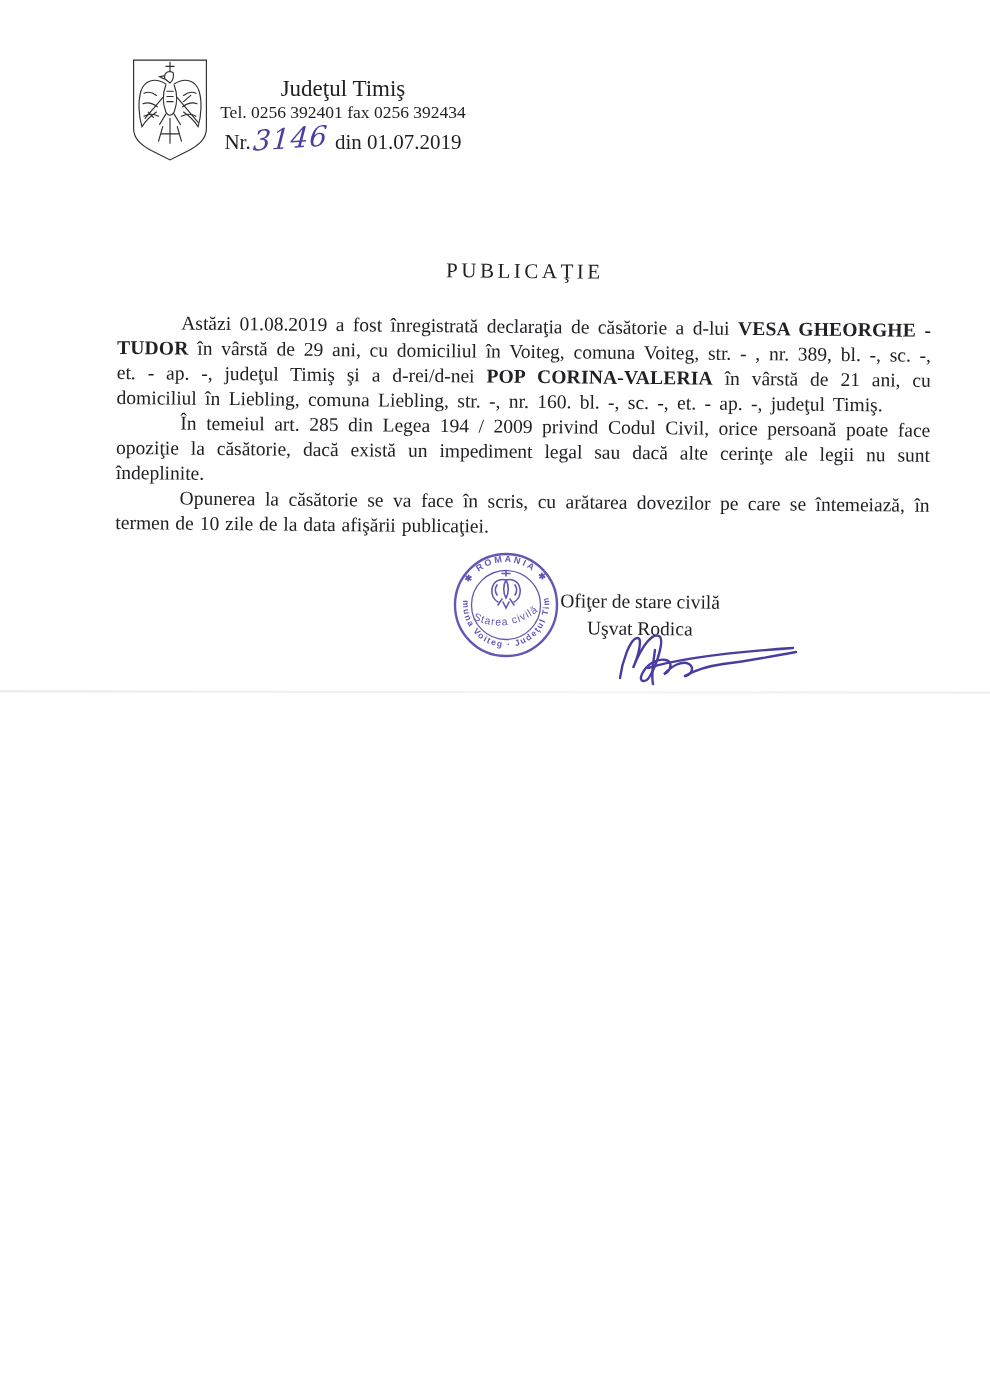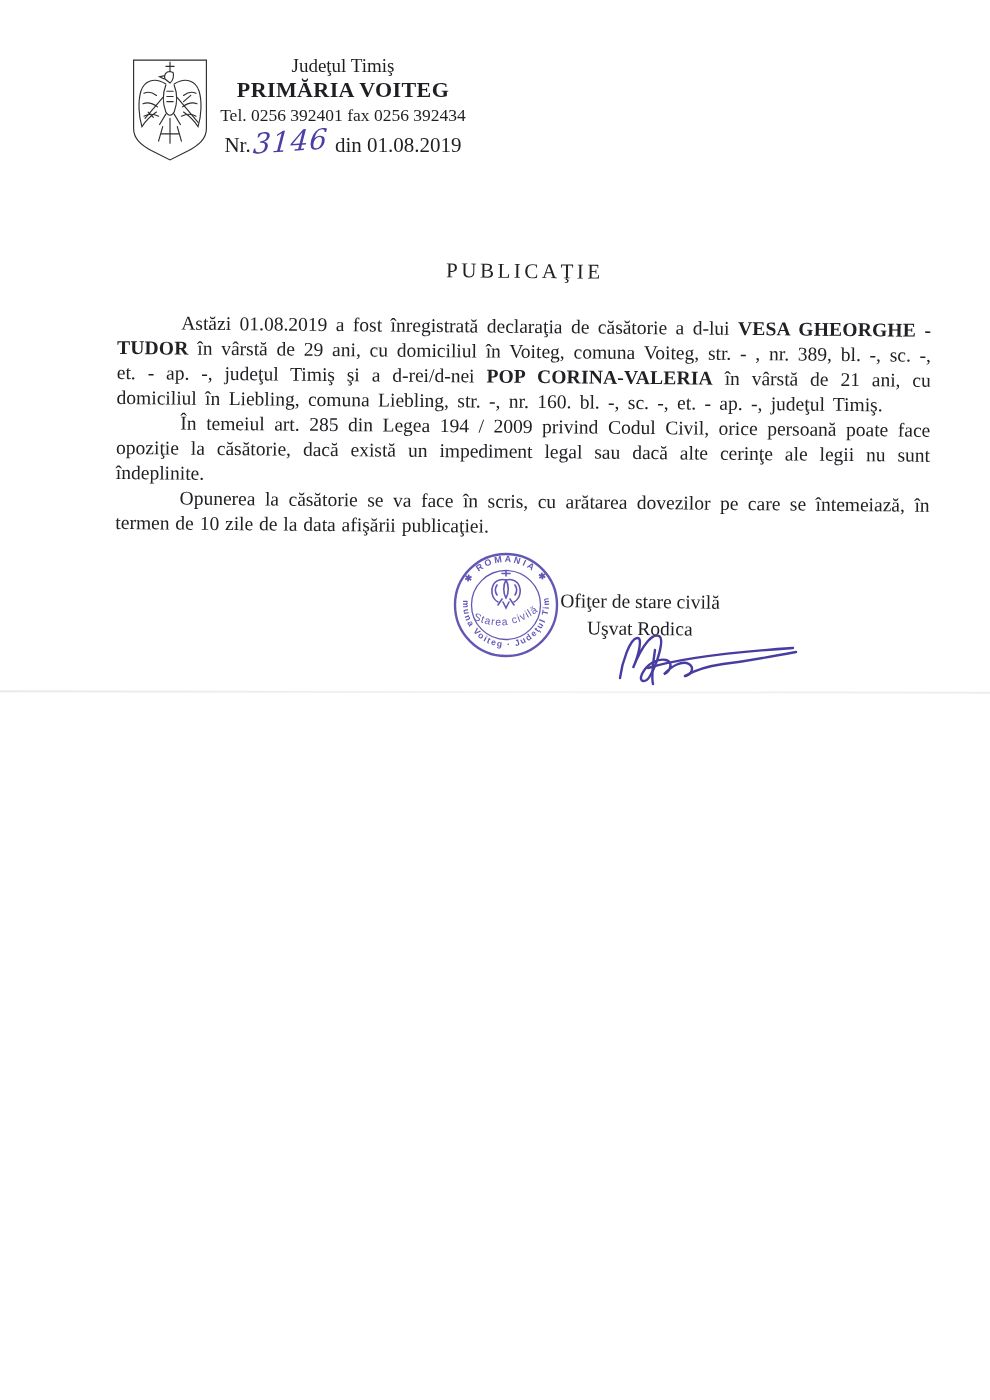--- a/index.html
+++ b/index.html
@@ -4,21 +4,21 @@
 <style>
   * { margin:0; padding:0; box-sizing:border-box; }
   html,body { background:#ffffff; }
   .page {
     position:relative; width:990px; height:1400px; background:#ffffff;
     font-family:"Liberation Serif", serif; color:#1f1f23; overflow:hidden;
   }
   
   .emblem { position:absolute; left:131px; top:58px; width:78px; height:104px; }
   .hdr { position:absolute; left:207px; top:54px; width:272px; text-align:center; }
-  .hdr-county { font-size:19px; line-height:23px; }
+  .hdr-county { font-size:23px; line-height:23px;margin-top:23px; }
   .hdr-inst   { font-size:22px; line-height:26px; font-weight:bold; letter-spacing:.4px; }
   .hdr-tel    { font-size:17.5px; line-height:22px; margin-top:1px; }
   .hdr-reg    { font-size:21px; line-height:26px; margin-top:4px; white-space:nowrap; }
   .reg-number {
     display:inline-block; color:#4b3fa4; font-size:28px; line-height:26px;
     font-style:italic; font-family:"DejaVu Serif", serif;
     transform:rotate(-4deg) skewX(-8deg); margin:0 7px 0 2px; position:relative; top:-1px;
     letter-spacing:1px;
   }
   
@@ -79,23 +79,22 @@
     <path d="M 33,26 C 30,34 30,44 33,52 C 35,56 39,56 41,52 C 44,44 44,34 41,26"></path>
     <path d="M 34,32 h 6 M 34,37 h 6 M 34,42 h 6"></path>
     <path d="M 33,54 L 27,64 M 41,54 L 47,64"></path>
     <path d="M 30,66 L 26,80 M 37,58 L 37,82 M 44,66 L 48,80 M 29,73 L 46,73"></path>
     <path d="M 44,38 L 64,62 M 50,42 L 57,36"></path>
     <path d="M 30,38 L 13,58 M 16,52 l 5,5"></path>
   </svg>
 
   <div class="hdr">
     <div class="hdr-county">Judeţul Timiş</div>
-    <div class="hdr-inst">PRIMĂRIA VOITEG</div>
     <div class="hdr-tel">Tel. 0256 392401 fax 0256 392434</div>
-    <div class="hdr-reg"><span>Nr.</span><span class="reg-number">3146</span><span>din 01.08.2019</span></div>
+    <div class="hdr-reg"><span>Nr.</span><span class="reg-number">3146</span><span>din 01.07.2019</span></div>
   </div>
 
   <div class="main">
     <h1 class="doc-title">PUBLICAŢIE</h1>
     <p class="p1"><span>Astăzi 01.08.2019 a fost înregistrată declaraţia de căsătorie a d-lui </span><b>VESA GHEORGHE - TUDOR</b><span> în vârstă de 29 ani, cu domiciliul în Voiteg, comuna Voiteg, str. - , nr. 389, bl. -, sc. -, et. - ap. -, judeţul Timiş şi a d-rei/d-nei </span><b>POP CORINA-VALERIA</b><span> în vârstă de 21 ani, cu domiciliul în Liebling, comuna Liebling, str. -, nr. 160. bl. -, sc. -, et. - ap. -, judeţul Timiş.</span></p>
     <p class="p2"><span>În temeiul art. 285 din Legea 194 / 2009 privind Codul Civil, orice persoană poate face opoziţie la căsătorie, dacă există un impediment legal sau dacă alte cerinţe ale legii nu sunt îndeplinite.</span></p>
     <p class="p3"><span>Opunerea la căsătorie se va face în scris, cu arătarea dovezilor pe care se întemeiază, în termen de 10 zile de la data afişării publicaţiei.</span></p>
   </div>
 
   <svg class="stamp" viewBox="0 0 110 110">

